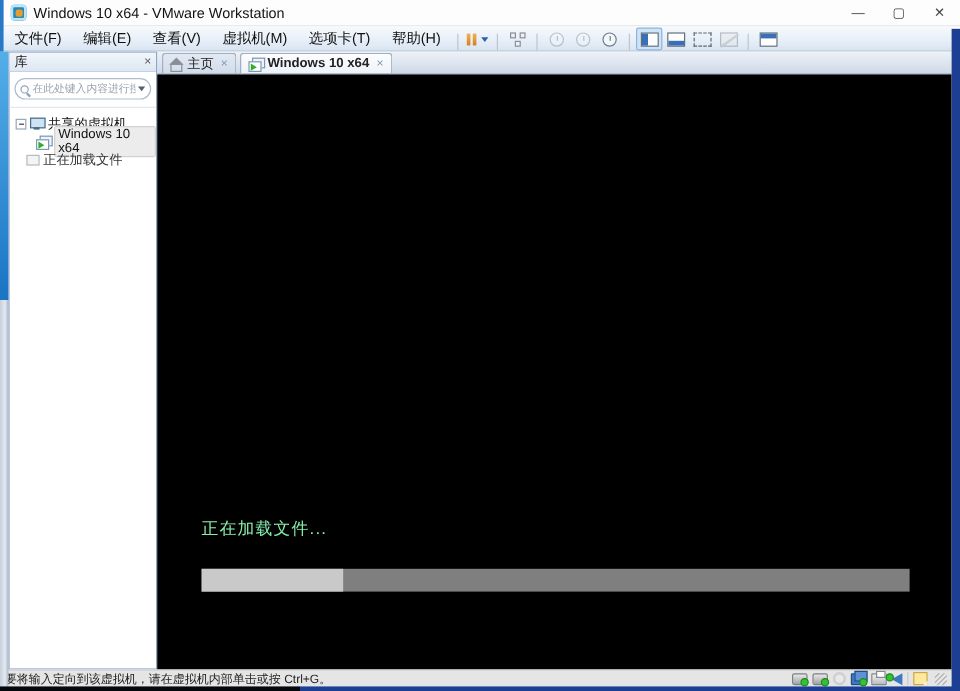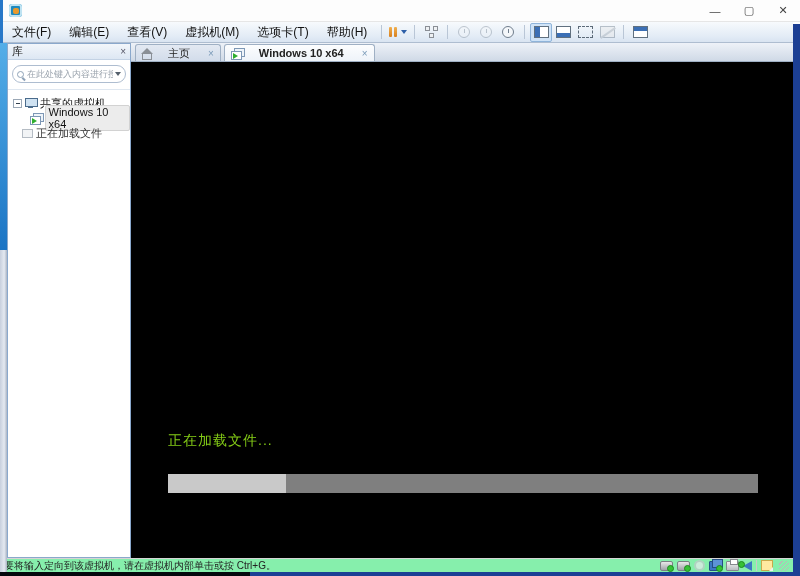--- a/index.html
+++ b/index.html
@@ -29,21 +29,21 @@
   .app-logo::after { content:""; position:absolute; left:3.5px; top:3.5px; width:6px; height:6px;
               border-radius:2px; background:#e79a2e; }
   .title-text { font-size:12px; color:#111; }
   .win-controls { margin-left:auto; display:flex; height:100%; }
   .win-btn { width:34px; height:100%; display:flex; align-items:center; justify-content:center;
              color:#444; font-size:11px; }
 
   
   .menubar { position:absolute; left:3px; top:22px; right:7px; height:21px;
              background:linear-gradient(180deg,#f7fafd,#e3ecf6 70%,#d9e4f1);
-             border-bottom:1px solid #aebdd0; display:flex; align-items:center; }
+             border-bottom:1px solid #aebdd0; display:flex; align-items:flex-end; }
   .menu-item { padding:0 9px; height:100%; display:flex; align-items:center; font-size:12px; color:#111; }
   .tb-sep { width:1px; height:14px; background:#b9c6d6; margin:0 5px; }
   .tb-btn { height:19px; min-width:22px; display:flex; align-items:center; justify-content:center;
             border-radius:2px; position:relative; }
   .tb-btn.pressed { background:#cfe3f7; border:1px solid #8fb4da; }
   .dim { opacity:.4; }
   .pause-bars { display:flex; gap:2px; }
   .pause-bars i { display:block; width:3px; height:10px; background:linear-gradient(180deg,#f0b050,#d77f1e); border-radius:1px; }
   .caret-down { width:0; height:0; border-left:3px solid transparent; border-right:3px solid transparent;
                 border-top:4px solid #2d5fa8; margin-left:4px; }
@@ -59,21 +59,21 @@
   .panel-icon.full { border:1px dashed #5c6a78; background:transparent; }
   .panel-icon.unity { background:#e7e7e7; }
   .panel-icon.unity::after { content:""; position:absolute; left:-2px; top:5px; width:18px; height:2px;
                  background:#9aa2ab; transform:rotate(-35deg); }
   .panel-icon.console::after { content:""; position:absolute; left:0; top:0; right:0; height:4px; background:#3b6fb5; }
 
   
   .tabstrip { position:absolute; left:131px; top:43px; right:7px; height:19px;
               background:linear-gradient(180deg,#eef2f8,#cfd9e6); border-bottom:1px solid #9fb0c4;
               display:flex; align-items:flex-end; padding-left:4px; }
-  .tab { display:flex; align-items:center; gap:16px; height:17px; padding:0 6px;
+  .tab { display:flex; align-items:center; gap:4px; height:17px; padding:0 6px;
          border:1px solid #9fb0c4; border-bottom:none; border-radius:3px 3px 0 0;
          background:linear-gradient(180deg,#e3e9f2,#d2dcea); margin-right:3px; font-size:11px; color:#222; }
   .tab.active { background:linear-gradient(180deg,#fcfdfe,#eef3f9); font-weight:bold; }
   .tab-close { color:#7a9ab8; font-size:10px; font-weight:normal; margin-left:2px; }
   .home-icon { width:10px; height:9px; position:relative; }
   .home-icon::before { content:""; position:absolute; left:0; top:4px; width:8px; height:5px; border:1px solid #8a8f96; }
   .home-icon::after { content:""; position:absolute; left:-1px; top:-1px; width:0; height:0;
         border-left:6px solid transparent; border-right:6px solid transparent; border-bottom:6px solid #8a8f96; }
   .vm-icon { width:12px; height:10px; position:relative; }
   .vm-icon::before { content:""; position:absolute; left:3px; top:0; width:9px; height:7px;
@@ -108,26 +108,26 @@
   .expander::after { content:""; position:absolute; left:1.5px; top:3.5px; width:4px; height:1px; background:#33414f; }
   .comp-icon { width:12px; height:10px; position:relative; flex:0 0 auto; }
   .comp-icon::before { content:""; position:absolute; left:0; top:0; width:11px; height:7px;
         border:1px solid #4a6b8c; background:#cfe2f2; }
   .comp-icon::after { content:""; position:absolute; left:3px; bottom:0; width:5px; height:2px; background:#4a6b8c; }
   .sel { background:#ececec; border:1px solid #d2d2d2; border-radius:2px; padding:0 3px; }
   .shared-icon { width:11px; height:9px; border:1px solid #b5bcc4; background:#f2f4f6; position:relative; flex:0 0 auto; }
 
   
   .vmarea { position:absolute; left:131px; top:62px; right:7px; bottom:18px; background:#000; }
-  .loading-text { position:absolute; left:37px; top:370px; color:#84cc16; font-size:14px; letter-spacing:1px; }
+  .loading-text { position:absolute; left:37px; top:370px; color:#86efac; font-size:14px; letter-spacing:1px; }
   .progress-track { position:absolute; left:37px; top:412px; width:590px; height:19px; background:#7f7f7f; }
   .progress-fill { height:100%; background:#c9c9c9; }
 
   
-  .statusbar { position:absolute; left:0; right:7px; bottom:4px; height:14px; background:#86efac;
+  .statusbar { position:absolute; left:0; right:7px; bottom:4px; height:14px; background:#e5e5e5;
                border-top:1px solid #d5d5d5; display:flex; align-items:center; padding:0 4px; font-size:10px; color:#222; }
   .sb-msg { white-space:nowrap; overflow:hidden; }
   .status-icons { margin-left:auto; display:flex; align-items:center; gap:4px; }
   .dev { position:relative; width:13px; height:10px; }
   .hdd { background:linear-gradient(180deg,#e8e8e8,#9fa3a8); border:1px solid #7b8085; border-radius:2px; }
   .gdot::after { content:""; position:absolute; right:-2px; bottom:-2px; width:5px; height:5px;
                  border-radius:50%; background:#35c135; border:1px solid #1d8a1d; }
   .cd { width:11px; height:11px; border-radius:50%; border:2px solid #c3c7cb; background:#e9ebee; opacity:.7; }
   .net { background:#3b77c2; border:1px solid #244e86; border-radius:1px; }
   .net::before { content:""; position:absolute; left:2px; top:-3px; width:9px; height:7px;
@@ -143,20 +143,21 @@
   .grip { width:10px; height:10px; margin-left:2px;
           background:repeating-linear-gradient(135deg,transparent 0 2px,#b9b9b9 2px 3px); }
 </style>
 </head>
 <body>
 
 <div id="app">
 
   <div class="titlebar">
     <div class="app-logo"></div>
+    <div class="title-text">Windows 10 x64 - VMware Workstation</div>
     <div class="win-controls">
       <div class="win-btn">—</div>
       <div class="win-btn">▢</div>
       <div class="win-btn">✕</div>
     </div>
   </div>
 
   <div class="menubar">
     <div class="menu-item">文件(F)</div>
     <div class="menu-item">编辑(E)</div>

